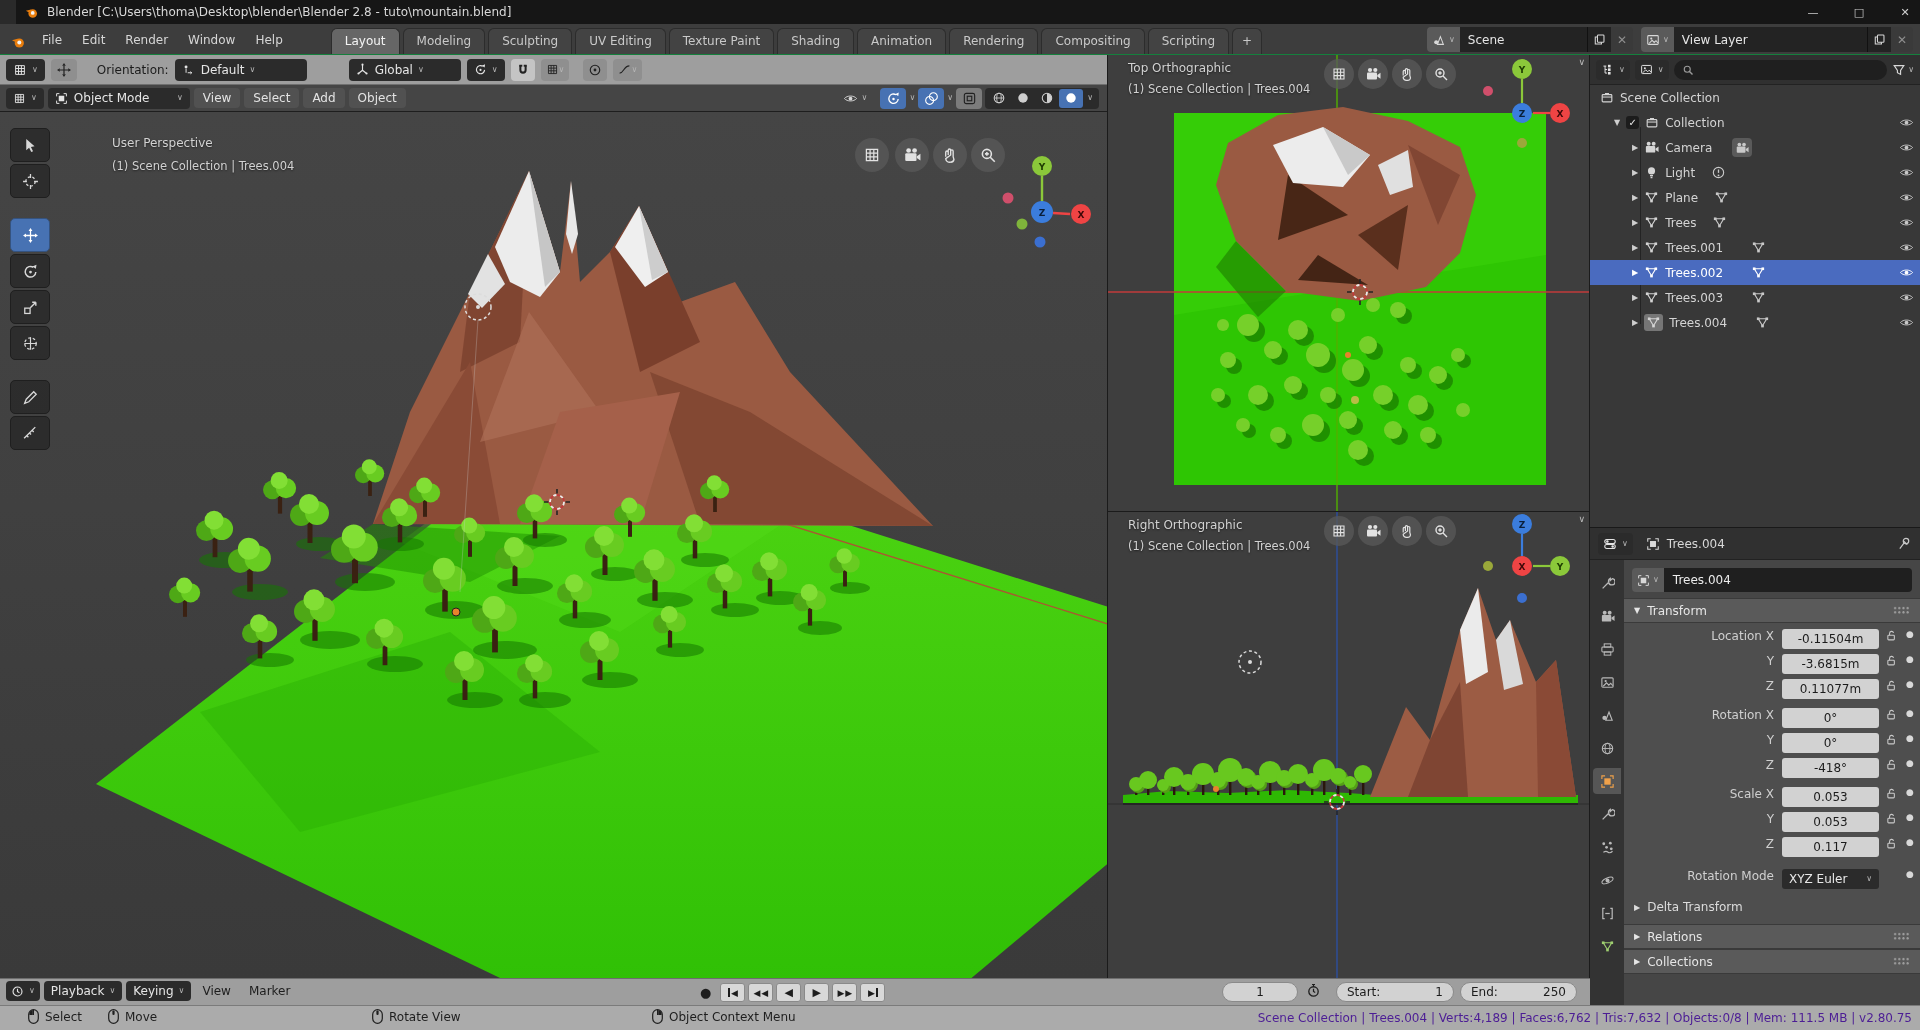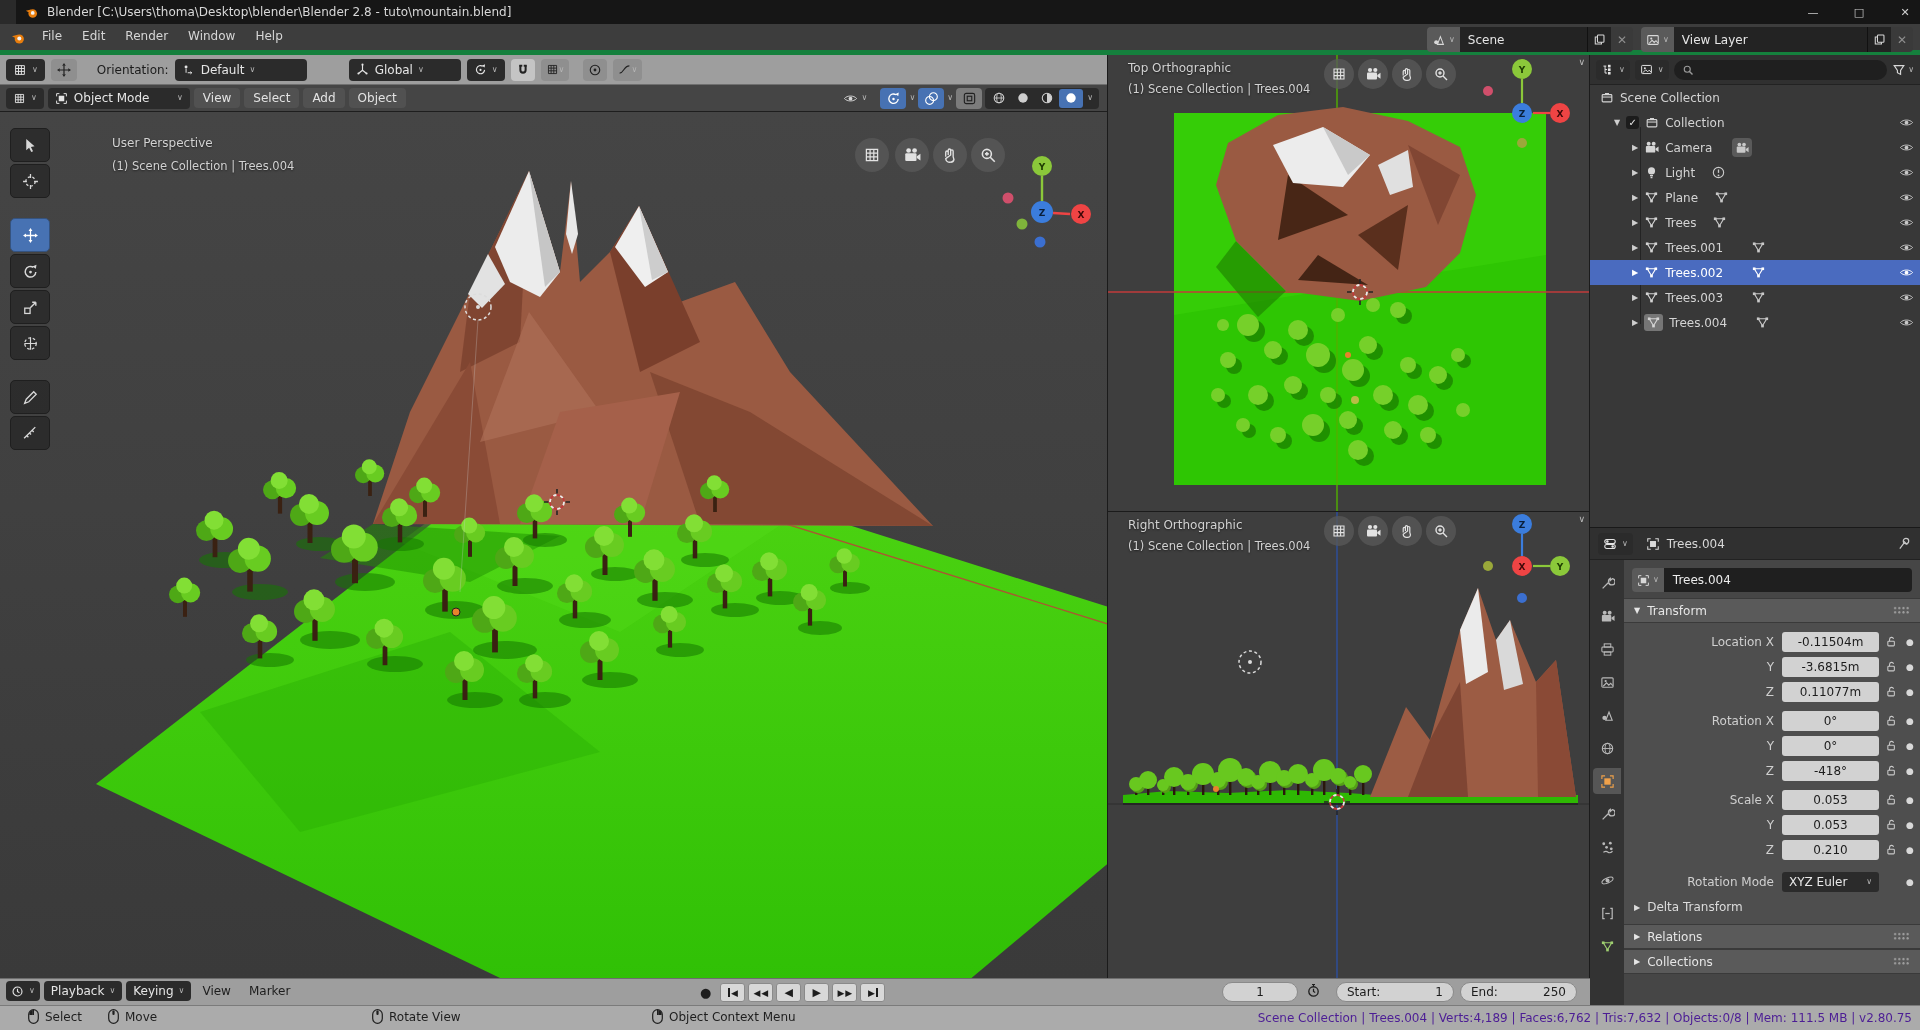--- a/index.html
+++ b/index.html
@@ -7,21 +7,21 @@
 body{font-family:"DejaVu Sans",sans-serif;font-size:12px;color:#d8d8d8;background:#2a2a2a;position:relative}
 .abs{position:absolute}
 svg.ic{display:inline-block;vertical-align:middle;flex:none}
 .cv{font-size:8px;color:#b5b5b5;line-height:1}
 .row{display:flex;align-items:center}
 
 #titlebar{left:16px;top:0;width:1920px;height:24px;background:#161616;display:flex;align-items:center;padding:0 8px;gap:8px}
 #titlebar .wctl{margin-left:auto;display:flex}
 #titlebar .wbtn{width:46px;height:24px;display:flex;align-items:center;justify-content:center;color:#cfcfcf;font-size:11px}
 
-#menubar{left:0;top:24px;width:1920px;height:31px;background:#3d3d3d;display:flex;align-items:flex-end;border-bottom:5px solid #15803d}
+#menubar{left:0;top:24px;width:1920px;height:31px;background:#3d3d3d;display:flex;align-items:flex-end;border-bottom:1px solid #15803d}
 .menu-item{padding:6px 10px 7px;color:#d6d6d6}
 .tabs{display:flex;gap:3px;margin-left:38px;align-items:flex-end}
 .tab{background:#434343;border:1px solid #2c2c2c;border-bottom:none;border-radius:6px 6px 0 0;padding:5px 13px 6px;color:#c9c9c9}
 .tab.active{background:#666;color:#f4f4f4}
 .tab.addtab{padding:5px 9px 6px}
 .idselector{position:absolute;top:3px;height:25px;display:flex;align-items:stretch}
 .idselector .icbtn{background:#5a5a5a;border-radius:4px 0 0 4px;display:flex;align-items:center;padding:0 5px;gap:3px}
 .idselector .fld{background:#232323;color:#e6e6e6;display:flex;align-items:center;padding:9px 8px;flex:1;gap:6px}
 .idselector .cp{background:#232323;display:flex;align-items:center;padding:0 5px;border-left:1px solid #111}
 .idselector .xb{background:#3a3a3a;border-radius:0 4px 4px 0;display:flex;align-items:center;padding:0 6px;color:#8f8f8f}
@@ -69,21 +69,21 @@
 #prophdr{height:32px;background:#303030;display:flex;align-items:center;gap:7px;padding:0 8px;border-bottom:1px solid #222}
 #proptabs{position:absolute;left:0;top:32px;width:34px;bottom:0;background:#333;display:flex;flex-direction:column;align-items:center;padding-top:10px;gap:7px}
 .ptab{width:28px;height:26px;display:flex;align-items:center;justify-content:center;color:#b9b9b9;border-radius:4px 0 0 4px}
 .ptab.on{background:#565656;color:#f0a14a}
 #propbody{position:absolute;left:34px;top:32px;right:0;bottom:0;background:#464646}
 .namerow{display:flex;gap:0;margin:8px 8px 6px}
 .namerow .icb{background:#5a5a5a;border-radius:4px 0 0 4px;display:flex;align-items:center;gap:3px;padding:0 5px;height:24px}
 .namerow .nf{background:#1f1f1f;border-radius:0 4px 4px 0;color:#ececec;flex:1;display:flex;align-items:center;padding:0 9px;height:24px}
 .sechdr{height:25px;background:#5a5a5a;display:flex;align-items:center;gap:7px;padding:0 10px;color:#e6e6e6;border-top:1px solid #3a3a3a;border-bottom:1px solid #3a3a3a}
 .grip{margin-left:auto;width:17px;height:9px;background-image:radial-gradient(#9d9d9d 1px,transparent 1.3px);background-size:4.2px 4.2px}
-.trow{height:25px;display:flex;align-items:center;}
+.trow{height:25px;display:flex;align-items:flex-start;}
 .trow .lb{width:158px;text-align:right;color:#cfcfcf;padding-right:8px}
 .trow .vf{width:97px;height:20px;background:#d2d2d2;border-radius:3px;color:#1c1c1c;display:flex;align-items:center;justify-content:center}
 .trow .lk{width:24px;display:flex;justify-content:center;color:#c9c9c9}
 .trow .an{width:14px;text-align:center;color:#d8d8d8;font-size:9px}
 .ddw{width:97px;height:20px;background:#2b2b2b;border-radius:3px;color:#e8e8e8;display:flex;align-items:center;justify-content:space-between;padding:0 7px}
 .subrow{height:26px;display:flex;align-items:center;gap:7px;padding:0 10px;color:#dcdcdc}
 
 #timeline{left:0;top:978px;width:1590px;height:27px;background:#9e9e9e;border-top:1px solid #6e6e6e;color:#1d1d1d}
 #timeline .lgrp{position:absolute;left:6px;top:2px;display:flex;gap:4px;align-items:center}
 .tlmenu{padding:3px 7px;color:#1d1d1d}
@@ -341,20 +341,33 @@
   <div style="display:flex;align-items:center;padding:0 6px 4px 10px">
     <svg class="ic" width="16" height="16">
         <use href="#i-blender"></use>
       </svg>
   </div>
   <div class="menu-item">File</div>
   <div class="menu-item">Edit</div>
   <div class="menu-item">Render</div>
   <div class="menu-item">Window</div>
   <div class="menu-item">Help</div>
+  <div class="tabs">
+    <div class="tab active">Layout</div>
+    <div class="tab">Modeling</div>
+    <div class="tab">Sculpting</div>
+    <div class="tab">UV Editing</div>
+    <div class="tab">Texture Paint</div>
+    <div class="tab">Shading</div>
+    <div class="tab">Animation</div>
+    <div class="tab">Rendering</div>
+    <div class="tab">Compositing</div>
+    <div class="tab">Scripting</div>
+    <div class="tab addtab"><span>+</span></div>
+  </div>
   <div class="idselector" style="left:1427px;width:206px">
     <div class="icbtn">
         <svg class="ic" width="14" height="14">
           <use href="#i-scn"></use>
         </svg>
         <span class="cv">∨</span>
       </div>
     <div class="fld">
         <span>Scene</span>
       </div>
@@ -1260,21 +1273,21 @@
             <div class="vf">0.053</div>
             <span class="lk">
               <svg class="ic" width="13" height="13">
                 <use href="#i-lock"></use>
               </svg>
             </span>
             <span class="an">●</span>
           </div>
         <div class="trow">
             <span class="lb">Z</span>
-            <div class="vf">0.210</div>
+            <div class="vf">0.117</div>
             <span class="lk">
               <svg class="ic" width="13" height="13">
                 <use href="#i-lock"></use>
               </svg>
             </span>
             <span class="an">●</span>
           </div>
         <div class="trow" style="margin-top:7px">
             <span class="lb">Rotation Mode</span>
             <div class="ddw">

